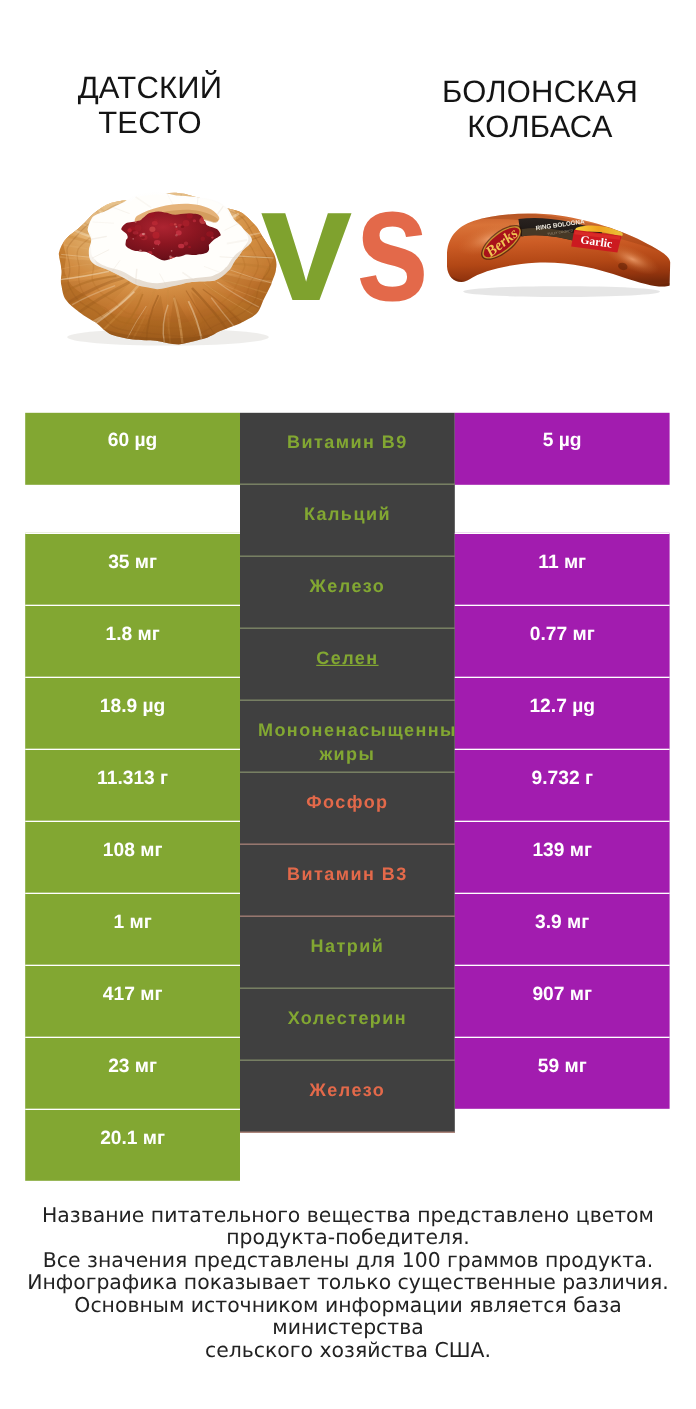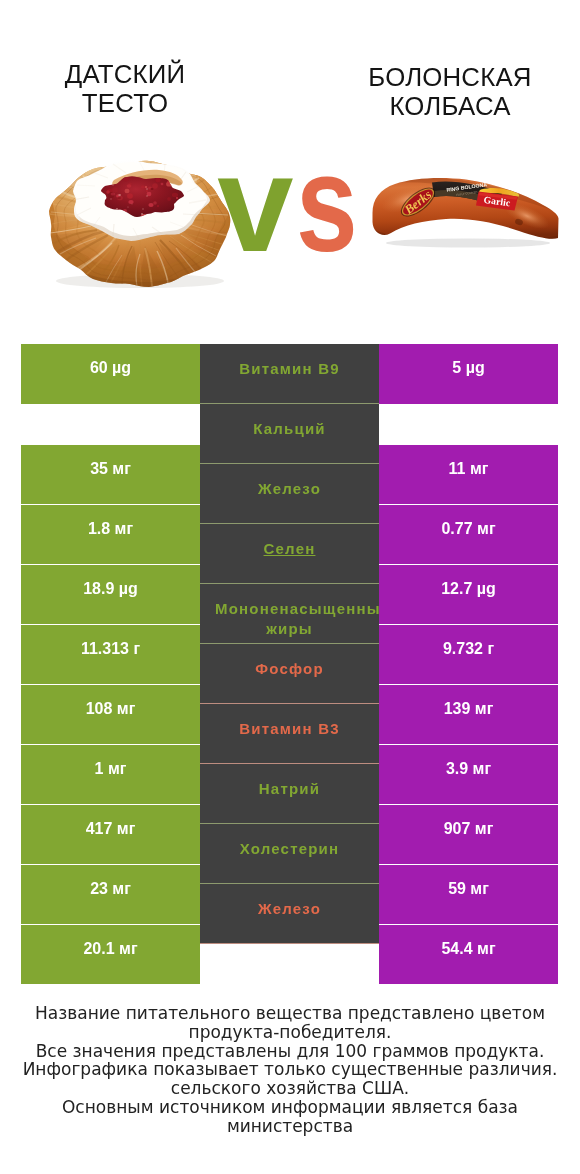--- a/index.html
+++ b/index.html
@@ -419,25 +419,24 @@
         <div class="cell mid" style="color: rgb(130, 167, 50); --bc: #8d9a6e;">
           <span>Холестерин</span>
         </div>
         <div class="cell right">59 мг</div>
       </div>
       <div class="row">
         <div class="cell left">20.1 мг</div>
         <div class="cell mid" style="color: rgb(227, 105, 74); --bc: #bd8d80;">
           <span>Железо</span>
         </div>
-        <div class="cell right">54.4 мг</div>
       </div>
     </div>
 
   <div id="footer">
       <div>Название питательного вещества представлено цветом</div>
       <div>продукта-победителя.</div>
       <div>Все значения представлены для 100 граммов продукта.</div>
       <div>Инфографика показывает только существенные различия.</div>
+      <div>Основным источником информации является база министерства</div>
       <div>сельского хозяйства США.</div>
-      <div>Основным источником информации является база министерства</div>
     </div>
 </div>
 
 </body></html>

